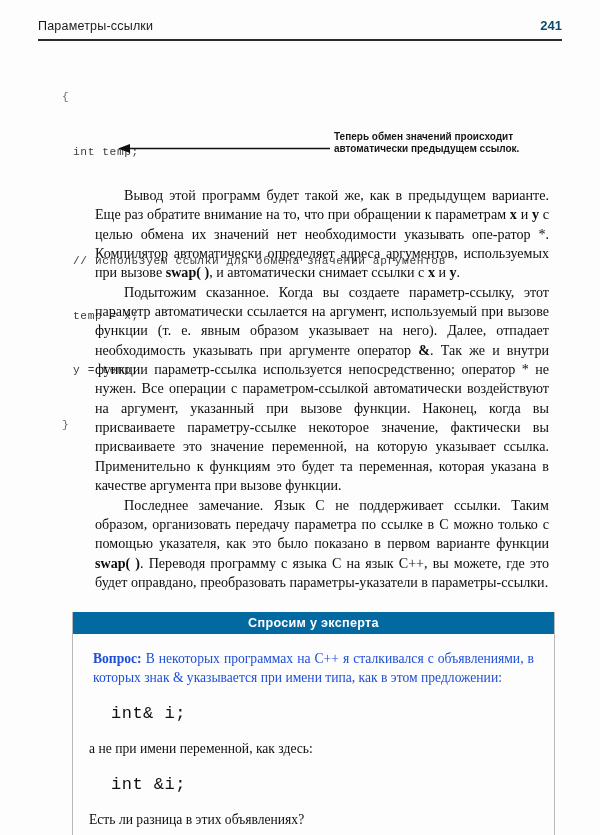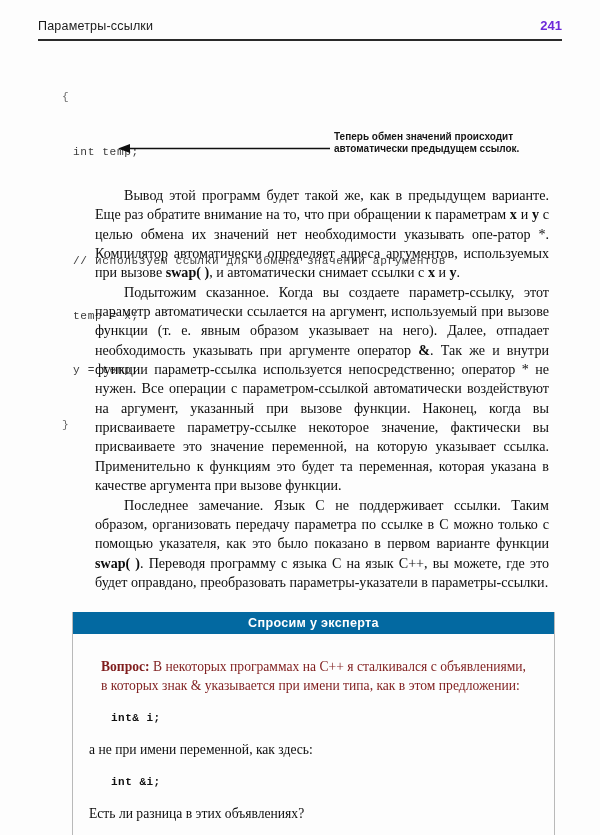--- a/index.html
+++ b/index.html
@@ -35,21 +35,21 @@
   .header-title {
     font-family: "Liberation Sans", sans-serif;
     font-size: 12.5px;
     letter-spacing: 0.2px;
     color: #1a1a1a;
   }
   .header-page {
     font-family: "Liberation Sans", sans-serif;
     font-size: 13px;
     font-weight: bold;
-    color: #6d28d9;
+    color: #0c4a6e;
   }
   .header-rule {
     position: absolute;
     left: 38px;
     top: 39px;
     width: 524px;
     height: 1.6px;
     background: #2a2a2a;
   }
 
@@ -136,28 +136,28 @@
     letter-spacing: 0.3px;
   }
   .expert-body {
     padding: 11px 16px 34px 16px;
   }
   .expert-q {
     font-family: "Liberation Serif", serif;
     font-size: 13.6px;
     line-height: 19px;
     text-align: justify;
-    margin: 12px;
-    color: #7f1d1d;
+    margin: 4px;
+    color: #1d4ed8;
   }
   .expert-q b { font-weight: bold; }
   .expert-code {
     font-family: "Liberation Mono", monospace;
-    font-size: 11px;
-    font-weight: bold;
+    font-size: 17px;
+    font-weight: normal;
     letter-spacing: 0.5px;
     color: #101010;
     margin: 17px 0 0 22px;
     white-space: pre;
   }
   .expert-line {
     font-family: "Liberation Serif", serif;
     font-size: 13.6px;
     line-height: 19px;
     margin: 16px 0 0 0;

